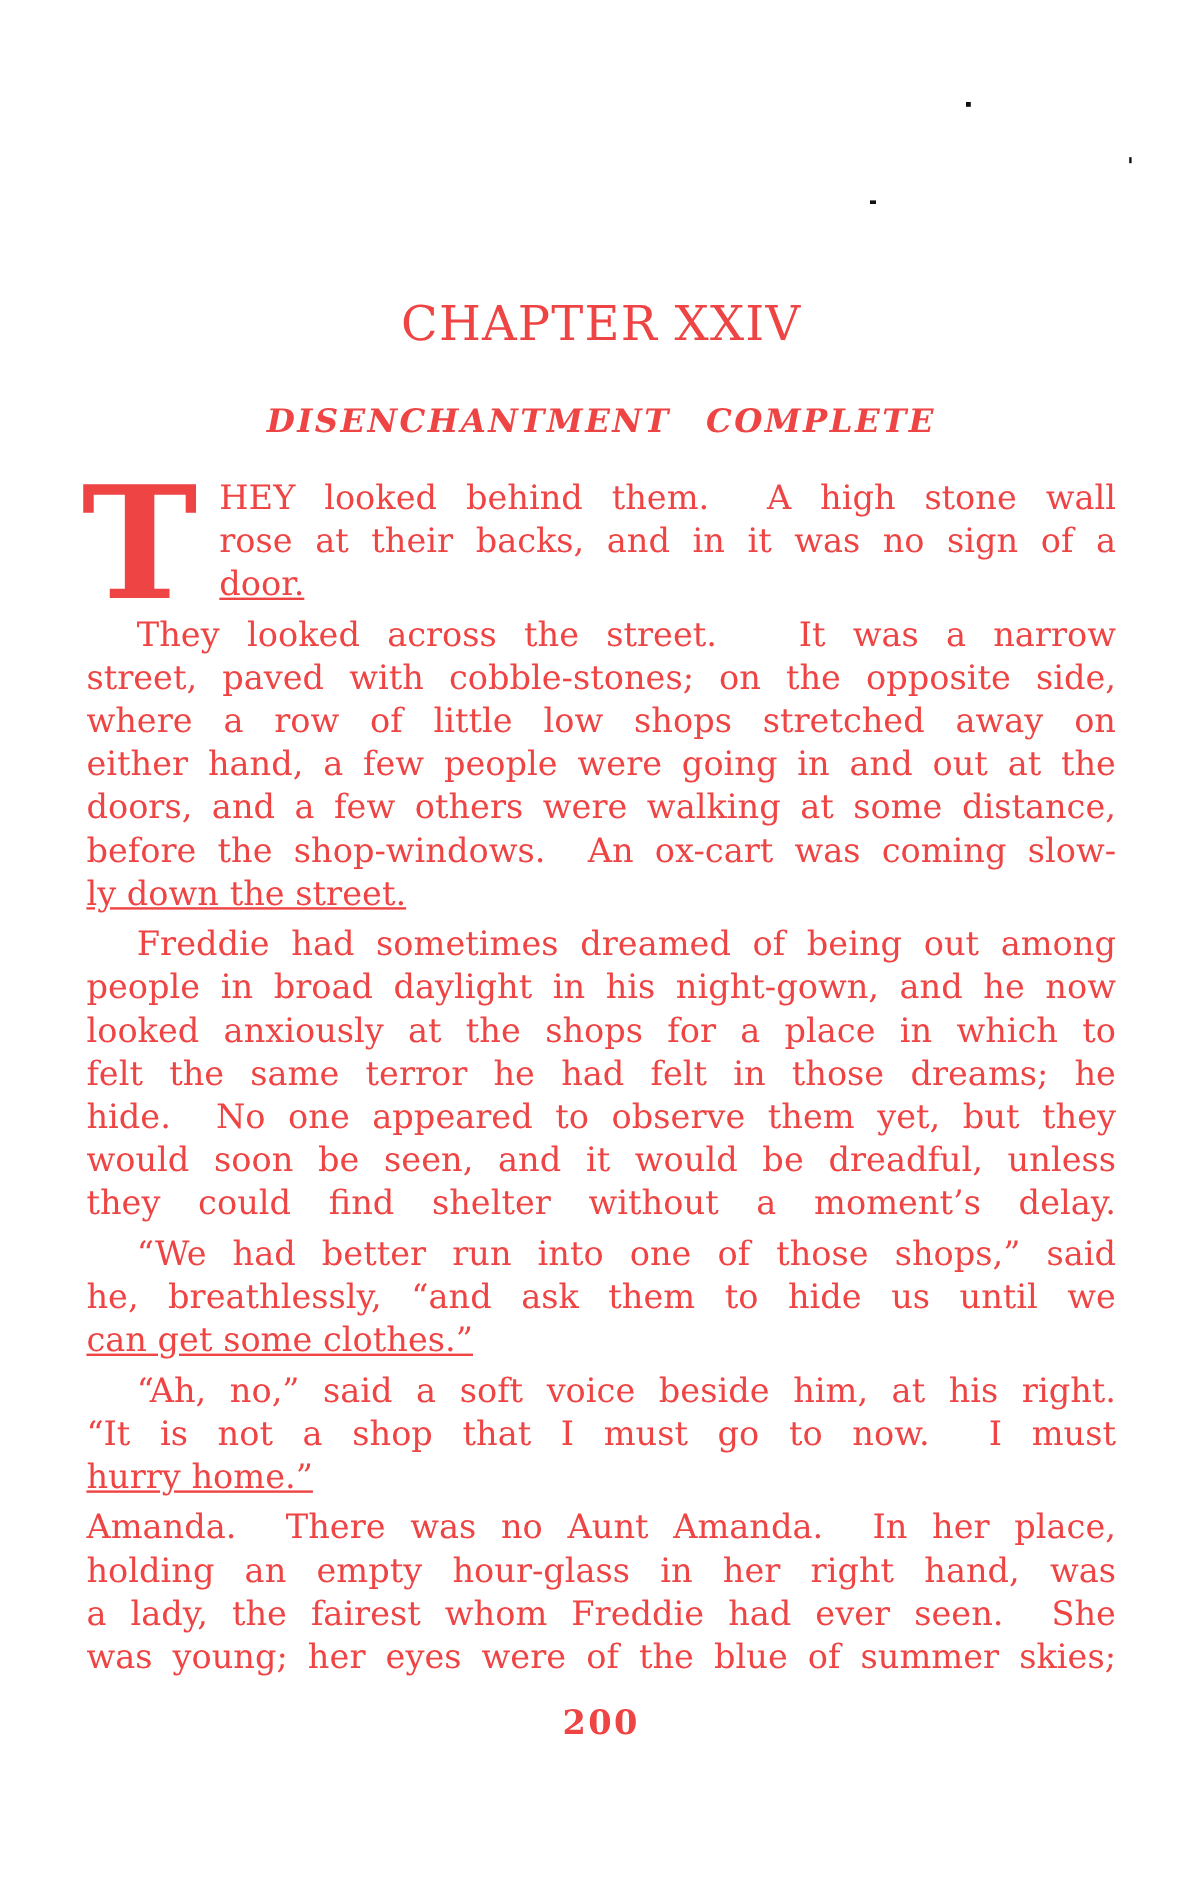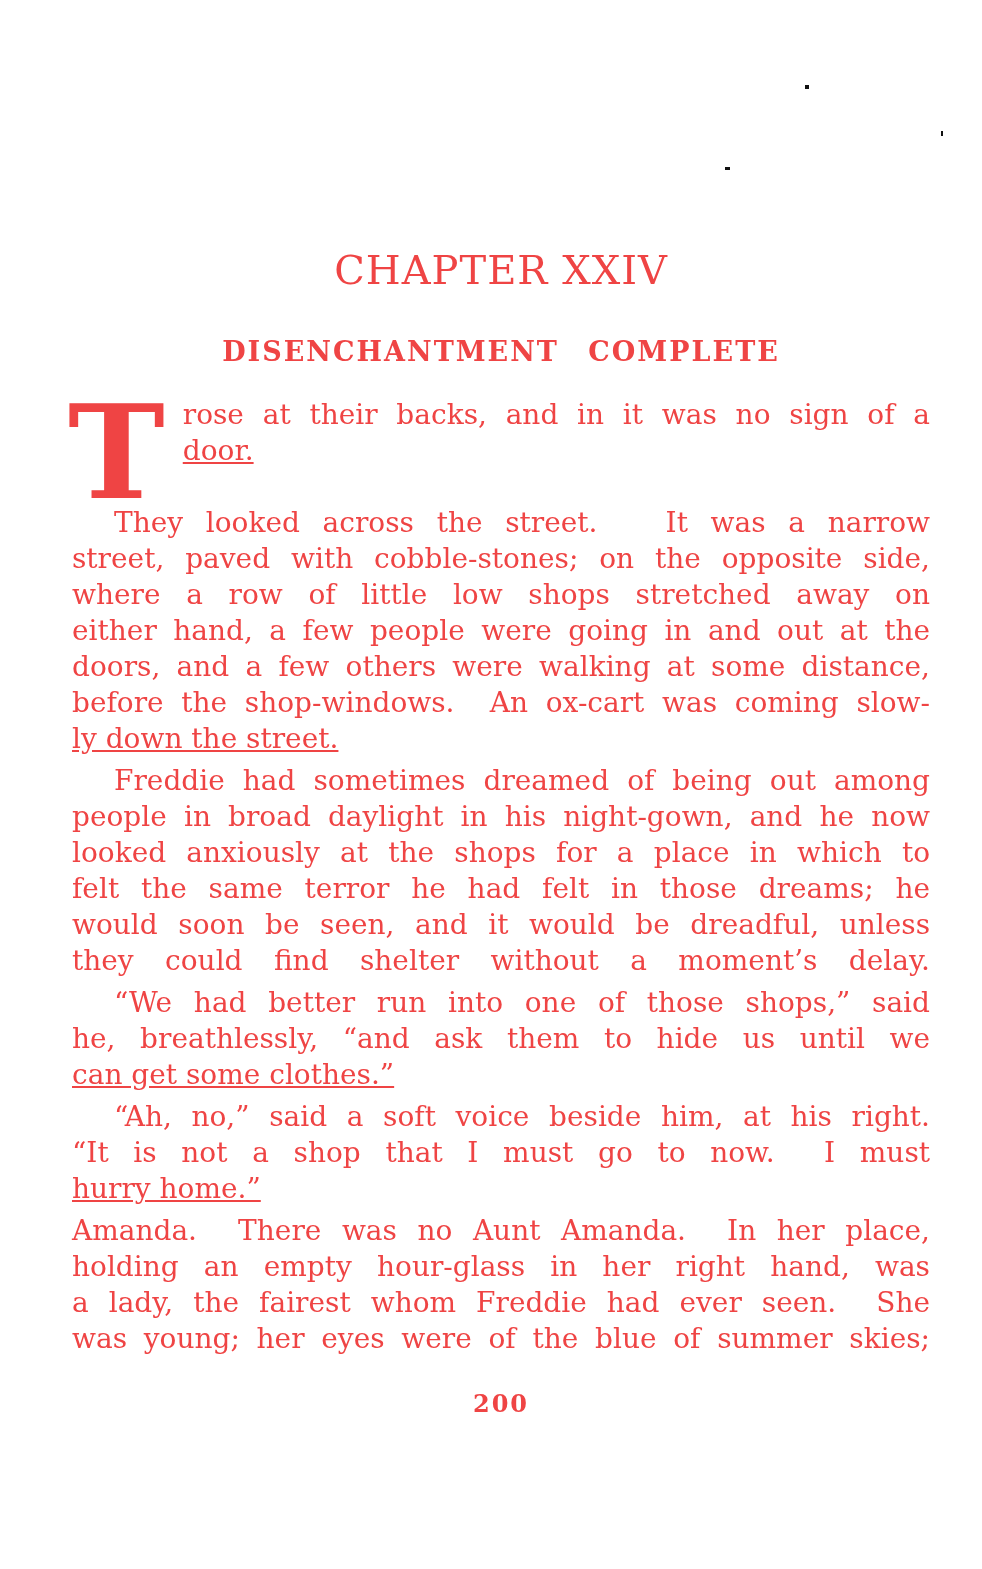--- a/index.html
+++ b/index.html
@@ -34,20 +34,21 @@
   }
   .chapter-subtitle {
     margin-top: 44px;
     text-align: center;
     font-size: 27px;
     line-height: 28px;
     font-weight: bold;
     letter-spacing: 2px;
     word-spacing: 18px;
     white-space: nowrap;
+    font-style: italic;
   }
   .body-text {
     margin-top: 31px;
     font-size: 28px;
     line-height: 36px;
   }
   .para {
     margin: 0 0 6px 0;
     clear: left;
   }
@@ -64,23 +65,23 @@
     text-justify: inter-word;
   }
   .line.indent {
     text-indent: 42px;
   }
   .line.endline {
     text-align-last: left;
     text-decoration: underline;
   }
   .page-number {
-    margin-top: 32px;
+    margin-top: 22px;
     text-align: center;
-    font-size: 24px;
+    font-size: 28px;
     line-height: 30px;
     letter-spacing: 2px;
     font-weight: bold;
   }
   .speck {
     position: absolute;
     background: #111;
   }
 </style>
 </head>
@@ -93,37 +94,39 @@
   <div class="speck" style="left:725px; top:167px; width:5px; height:3px;"></div>
 
   <div class="content">
     <div class="chapter-heading">CHAPTER XXIV</div>
 
     <div class="chapter-subtitle">DISENCHANTMENT COMPLETE</div>
 
     <div class="body-text">
         <div class="para">
           <span class="dropcap">T</span>
+          <div class="line">HEY looked behind them.&nbsp; A high stone wall</div>
           <div class="line">rose at their backs, and in it was no sign of a</div>
           <div class="line endline">door.</div>
         </div>
         <div class="para">
           <div class="line indent">They looked across the street.&nbsp;&nbsp; It was a narrow</div>
           <div class="line">street, paved with cobble-stones; on the opposite side,</div>
           <div class="line">where a row of little low shops stretched away on</div>
           <div class="line">either hand, a few people were going in and out at the</div>
           <div class="line">doors, and a few others were walking at some distance,</div>
           <div class="line">before the shop-windows.&nbsp; An ox-cart was coming slow-</div>
           <div class="line endline">ly down the street.</div>
         </div>
         <div class="para">
           <div class="line indent">Freddie had sometimes dreamed of being out among</div>
           <div class="line">people in broad daylight in his night-gown, and he now</div>
           <div class="line">looked anxiously at the shops for a place in which to</div>
           <div class="line">felt the same terror he had felt in those dreams; he</div>
+          <div class="line">hide.&nbsp; No one appeared to observe them yet, but they</div>
           <div class="line">would soon be seen, and it would be dreadful, unless</div>
           <div class="line">they could find shelter without a moment’s delay.</div>
         </div>
         <div class="para">
           <div class="line indent">“We had better run into one of those shops,” said</div>
           <div class="line">he, breathlessly, “and ask them to hide us until we</div>
           <div class="line endline">can get some clothes.”</div>
         </div>
         <div class="para">
           <div class="line indent">“Ah, no,” said a soft voice beside him, at his right.</div>

